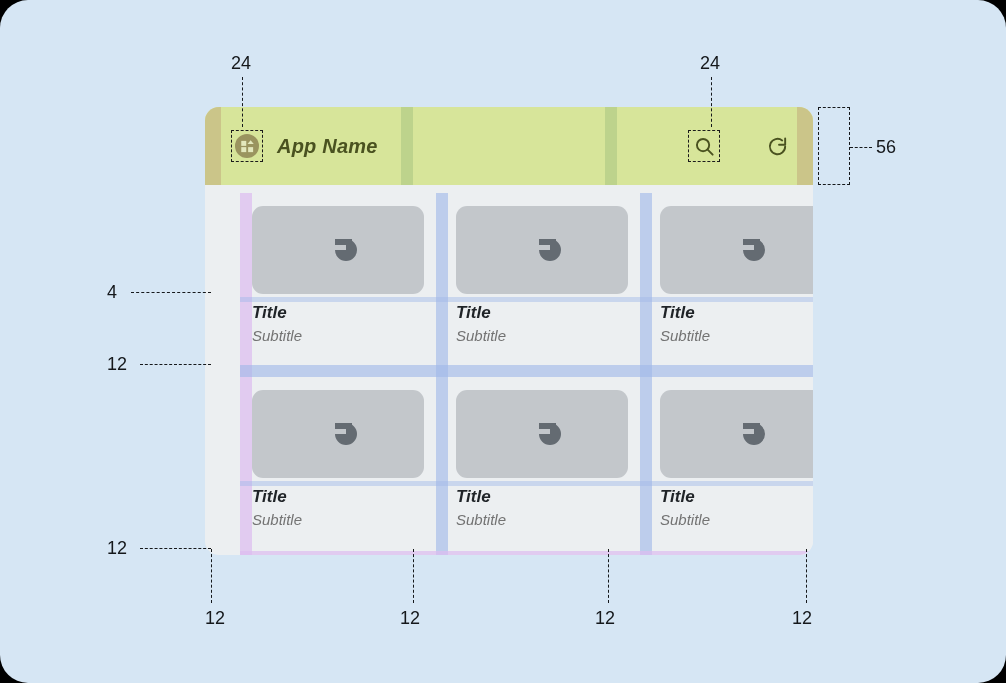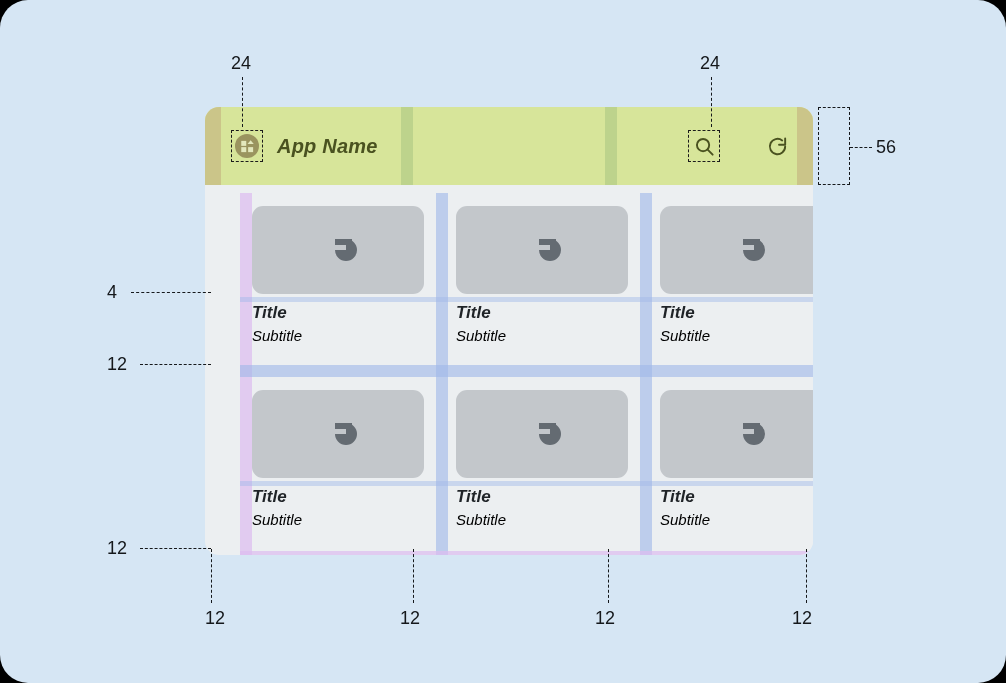--- a/index.html
+++ b/index.html
@@ -43,21 +43,21 @@
   #content .vpad{position:absolute;top:0;height:370px;width:12px;background:#dcbdf0;opacity:.72;}
   #content .vgut{position:absolute;top:0;height:370px;width:12px;background:#9fb8e8;opacity:.62;}
   #content .hgut{position:absolute;left:0;width:608px;height:12px;background:#9fb8e8;opacity:.62;}
   #content .hpadbot{position:absolute;left:0;bottom:0;width:608px;height:12px;background:#dcbdf0;opacity:.72;}
   #content .hgap4{position:absolute;left:0;width:608px;height:5px;background:#9fb8e8;opacity:.45;}
 
   .card{position:absolute;width:172px;}
   .thumb{width:172px;height:88px;border-radius:11px;background:#c3c7cb;
          display:flex;align-items:center;justify-content:center;}
   .card-title{font-size:17px;font-weight:700;color:#1f2327;margin-top:9px;line-height:1.15;}
-  .card-sub{font-size:15px;color:#000000;margin-top:4px;line-height:1.15;}
+  .card-sub{font-size:15px;color:#737373;margin-top:4px;line-height:1.15;}
 
   
   .ann{position:absolute;font-size:18px;color:#15181b;font-weight:400;white-space:nowrap;text-align:right;}
   .dash-h{position:absolute;border-top:1.8px dashed #15181b;height:0;}
   .dash-v{position:absolute;border-left:1.8px dashed #15181b;width:0;}
   .bracket56{position:absolute;border:1.8px dashed #15181b;box-sizing:border-box;background:none;}
 </style>
 </head>
 <body>
 

